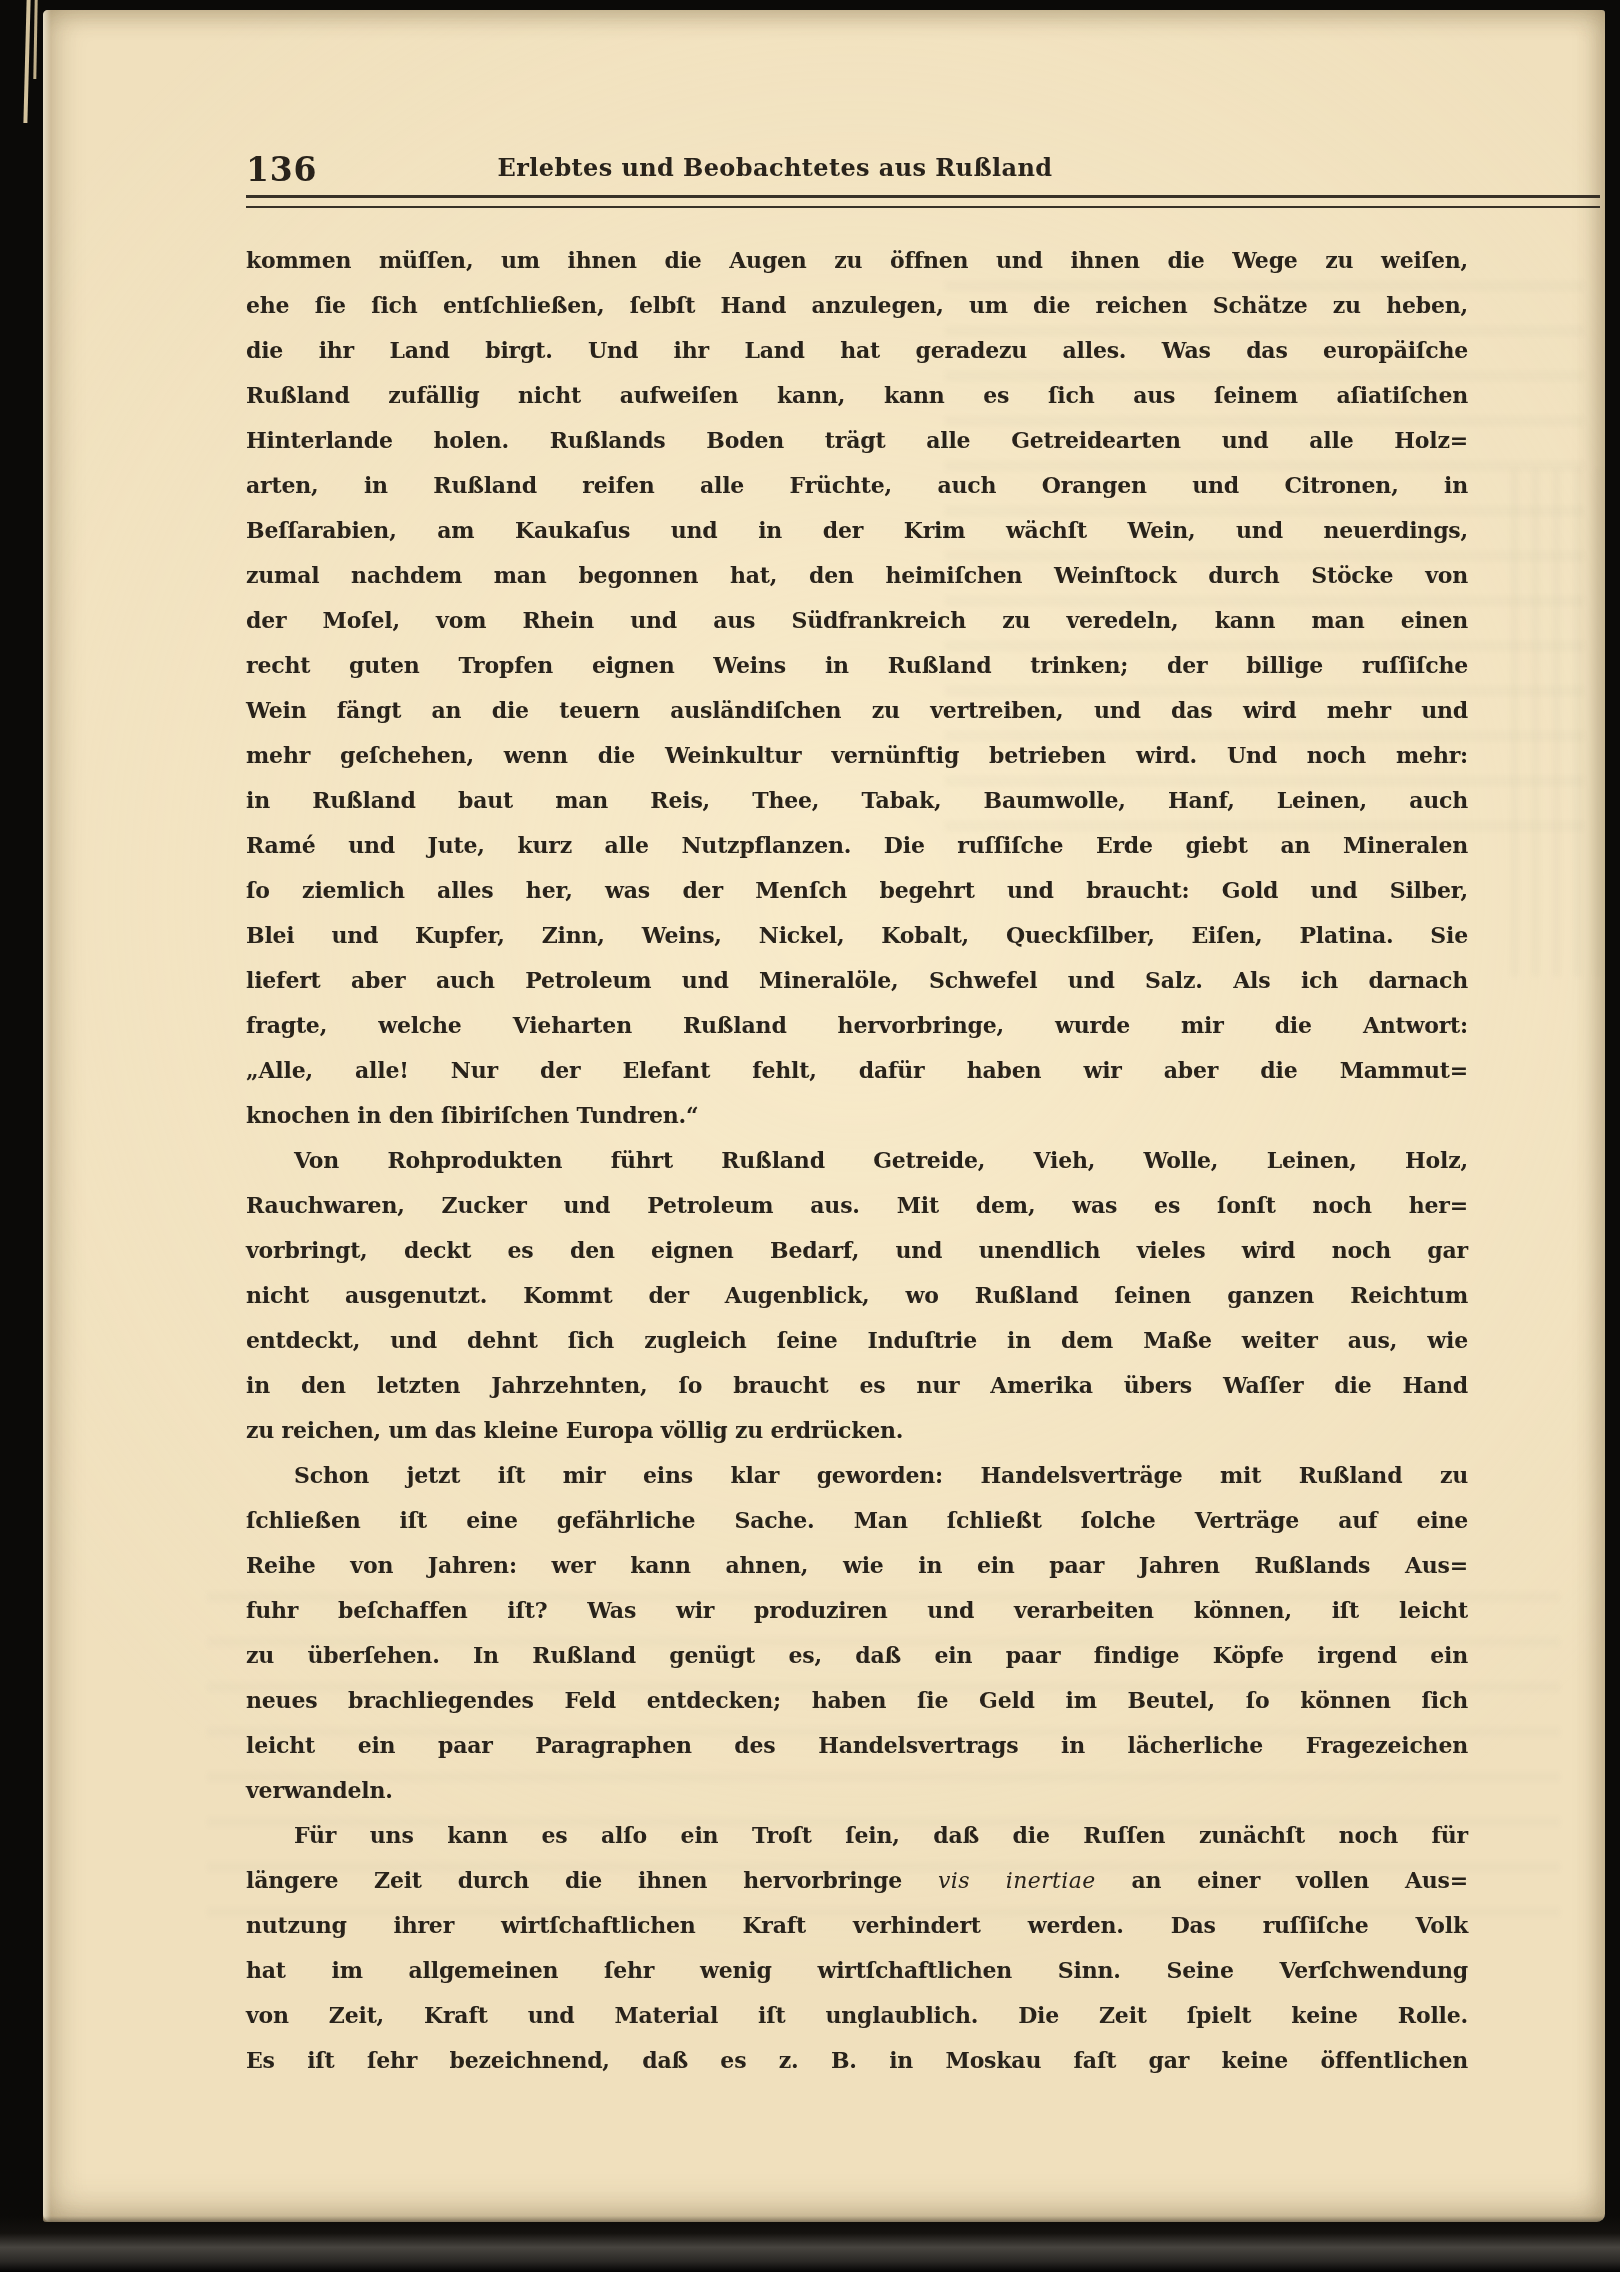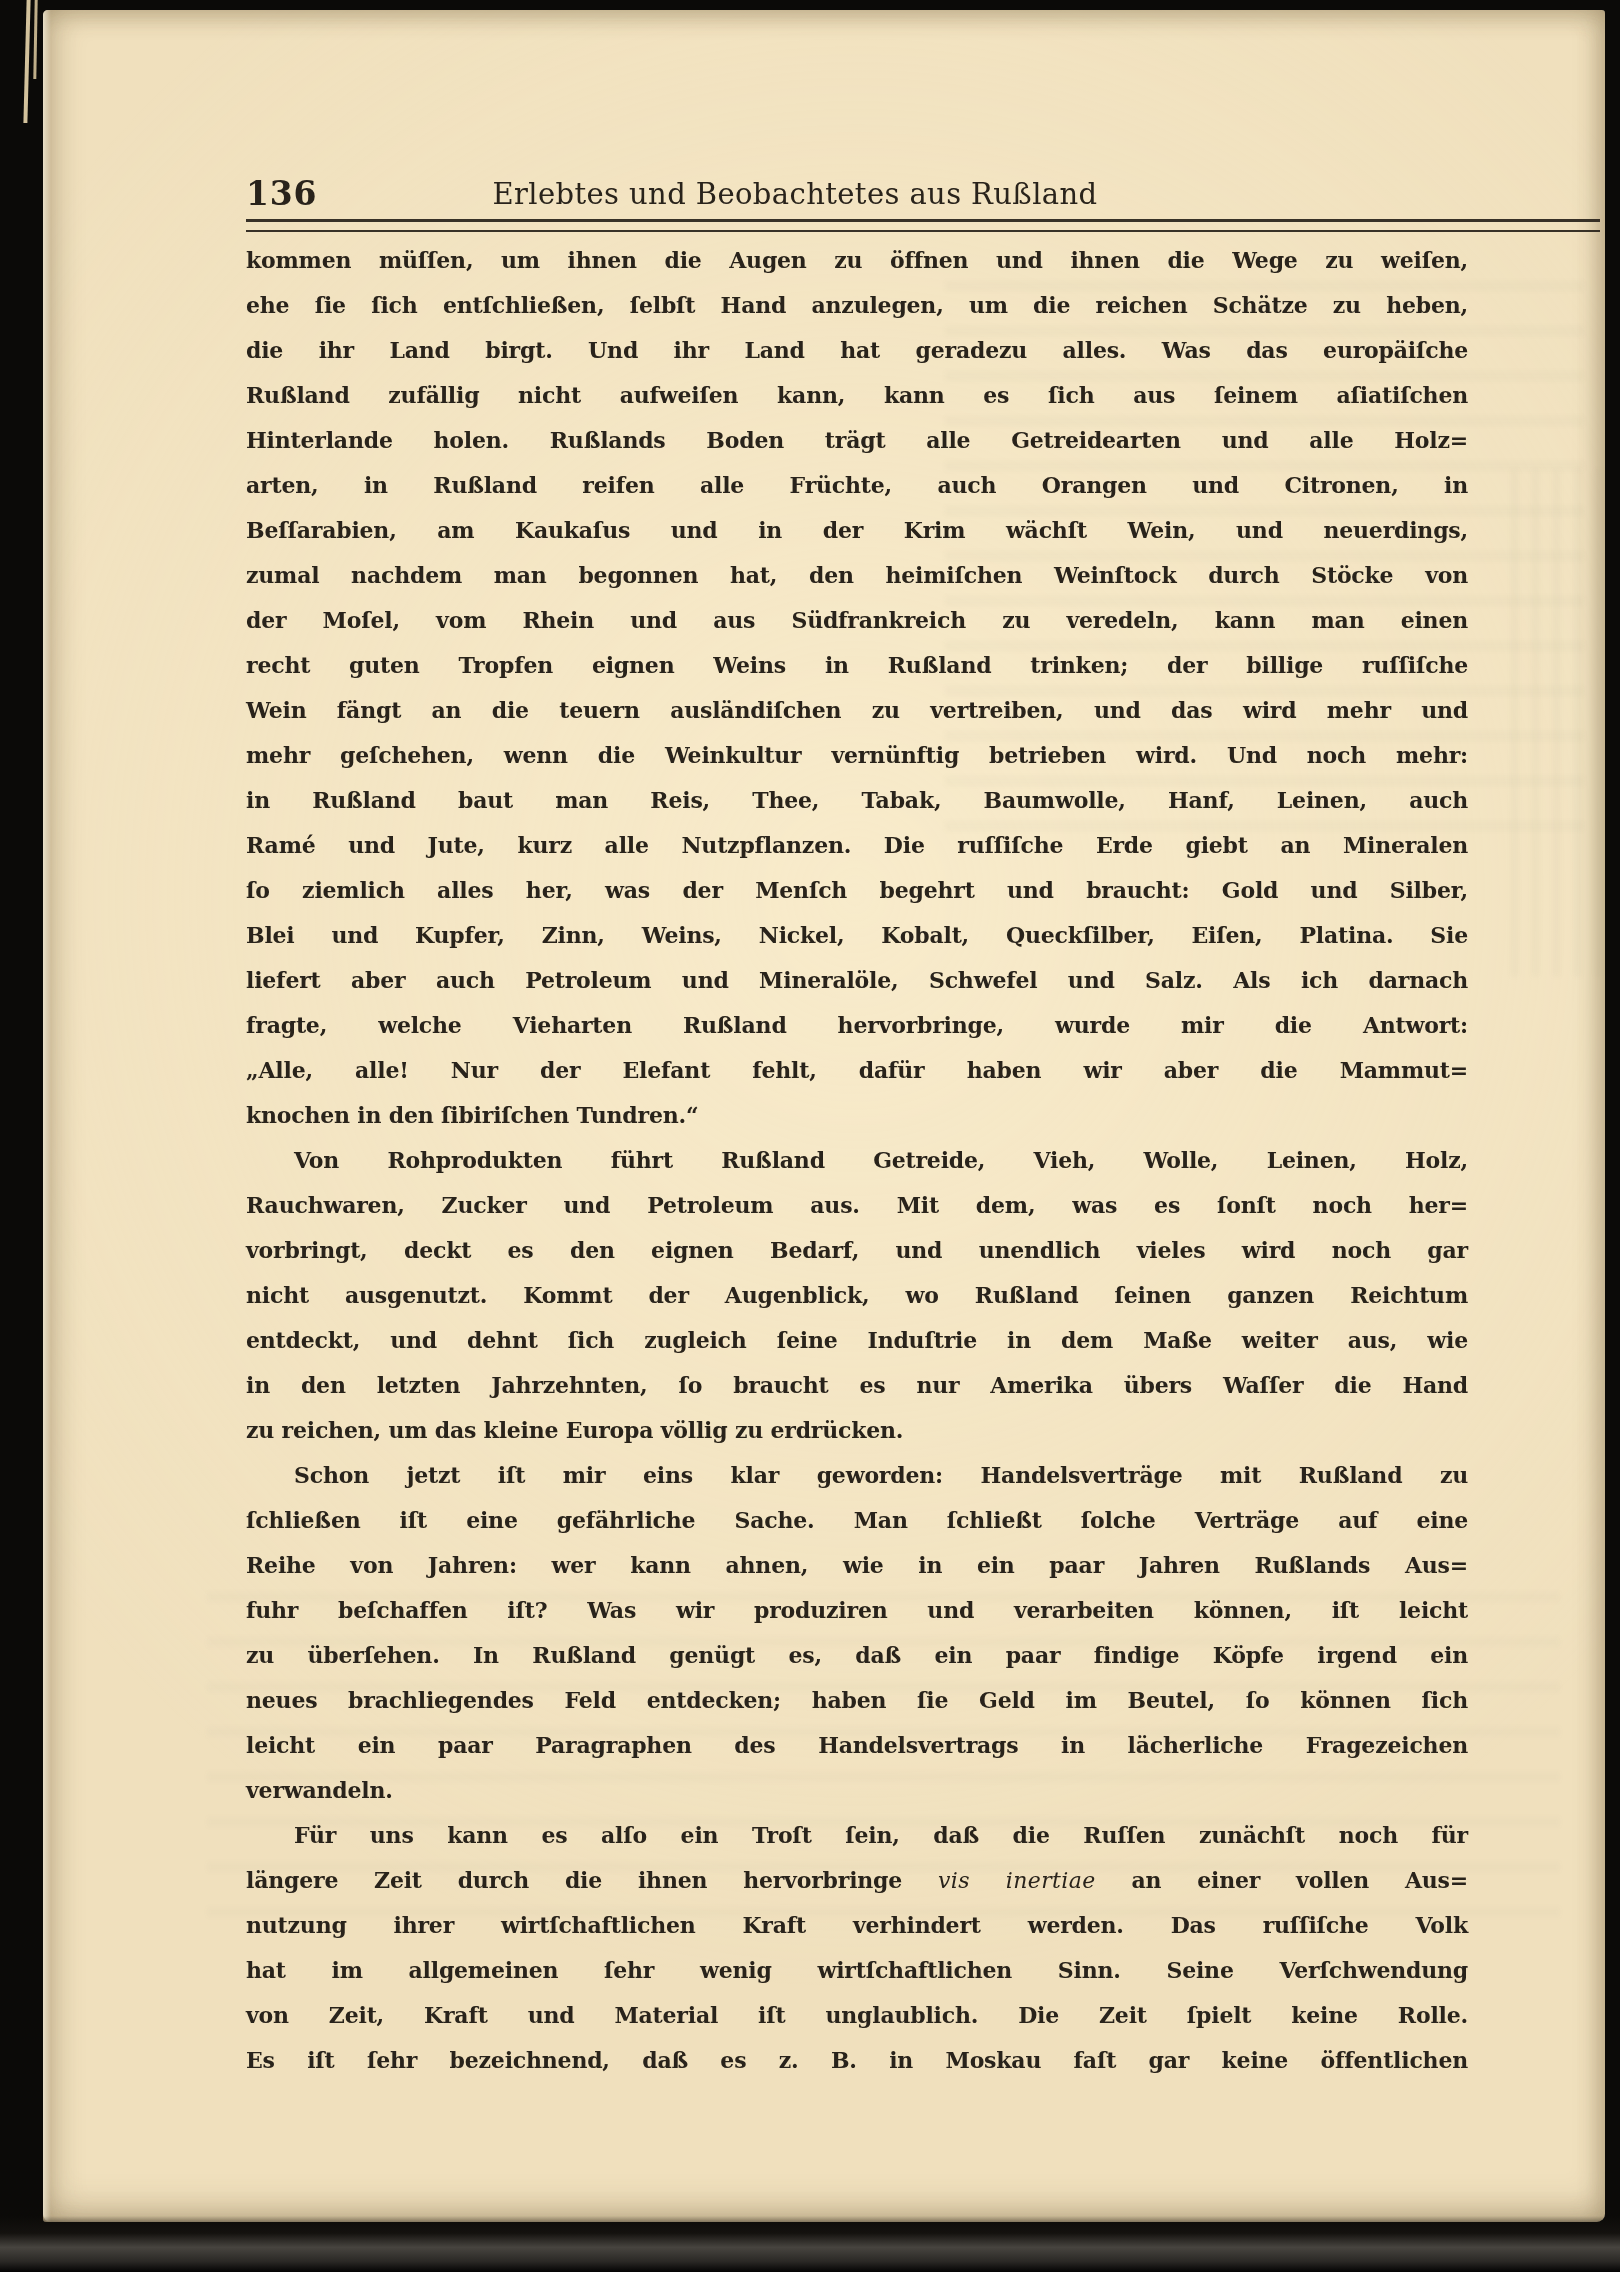--- a/index.html
+++ b/index.html
@@ -55,29 +55,29 @@
   .ghost.g2{left:164px;top:1582px;width:1353px;height:344px;
     background:repeating-linear-gradient(180deg, rgba(116,126,106,.06) 0 9.8px, rgba(116,126,106,0) 9.8px 45px);}
   .ghost.g3{left:1468px;top:459px;width:90px;height:508px;
     background:repeating-linear-gradient(90deg, rgba(116,126,106,.08) 0 6.6px, rgba(116,126,106,0) 6.6px 21px);}
 
   .text-col{
     position:absolute;left:203px;top:140px;width:1222px;
     color:var(--ink);
   }
   .header-row{
-    position:relative;height:43px;margin-top:24px;
+    position:relative;height:43px;
   }
   .page-number{
     position:absolute;left:0;top:0;
     font-size:33px;font-weight:700;letter-spacing:0.8px;
   }
   .running-title{
-    position:absolute;left:549px;top:3.3px;transform:translateX(-50%);
-    font-size:29px;font-weight:400;white-space:nowrap;letter-spacing:0.4px;
+    position:absolute;left:529px;top:3.3px;transform:translateX(-50%);
+    font-size:24px;font-weight:700;white-space:nowrap;letter-spacing:0.4px;
   }
   .header-rule{
     position:relative;margin-top:2.5px;
     width:1354px;height:8.2px;
     border-top:3.3px solid var(--ink);
     border-bottom:2.5px solid var(--ink);
     opacity:.92;
   }
   .body-text{
     position:absolute;left:0;top:88px;width:1222px;

